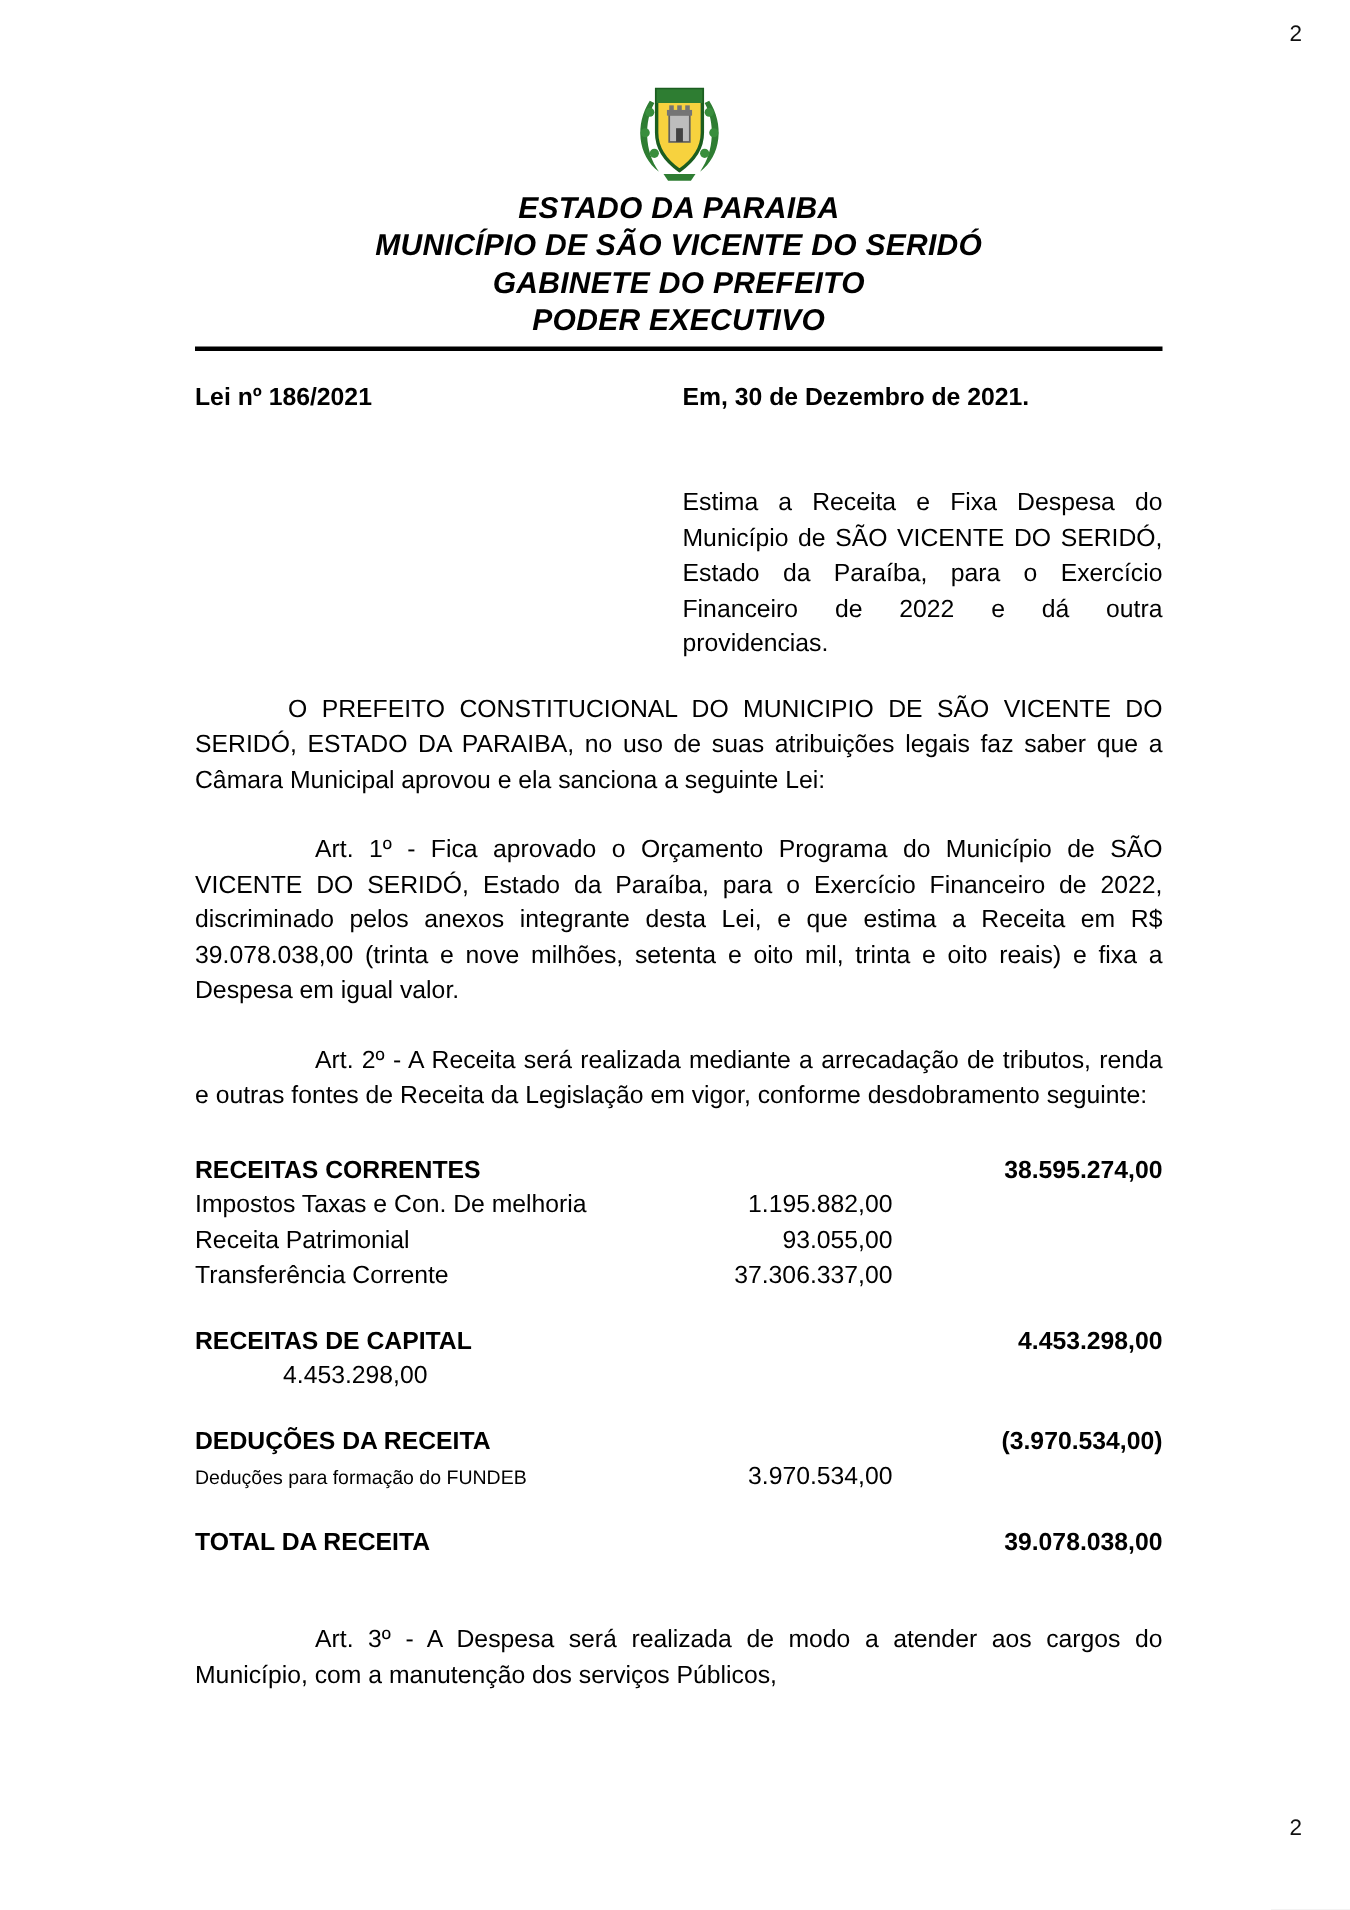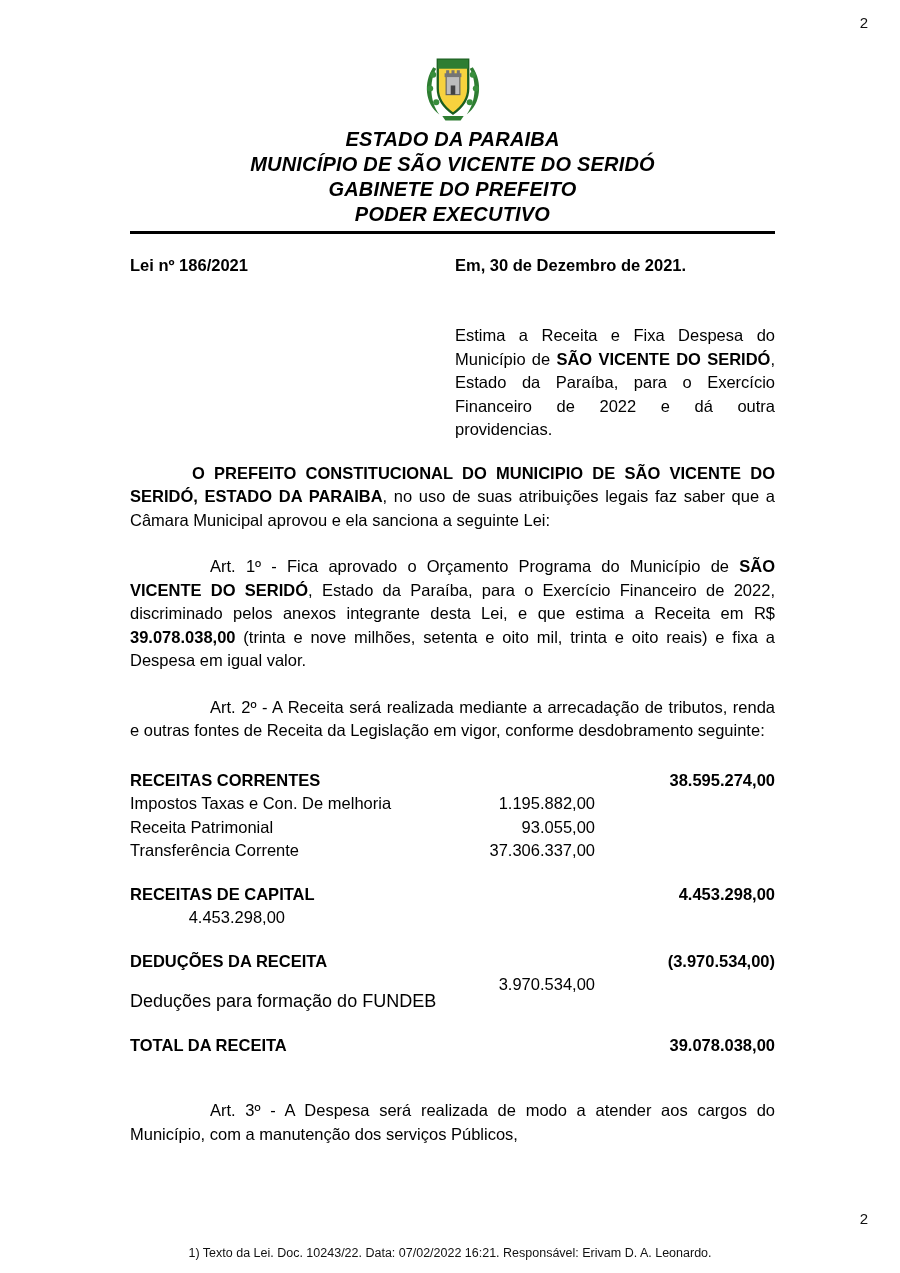--- a/index.html
+++ b/index.html
@@ -23,30 +23,30 @@
 
   .law-row { position:relative; margin-top:22px; font-weight:bold; font-size:16.5px; height:24px; }
   .law-row .date { position:absolute; left:325px; top:0; }
 
   .ementa { margin-top:44px; margin-left:325px; width:320px;
             text-align:justify; font-size:16.5px; line-height:23.5px; }
 
   p.body-par { text-align:justify; font-size:16.5px; line-height:23.5px; }
   p.preamble { margin-top:20px; text-indent:62px; }
   p.art { margin-top:23px; text-indent:80px; }
-  b { font-weight:bold; }
+  b { font-weight:normal; }
 
   .rev-table { margin-top:26px; font-size:16.5px; line-height:23.5px; }
   .rev-row { display:flex; }
   .rev-row .lbl { flex:1; text-align:left; }
   .rev-row .c2  { width:155px; text-align:right; }
   .rev-row .c3  { width:180px; text-align:right; }
   .rev-row.head { font-weight:bold;justify-content:center; }
   .rev-row.gap  { margin-top:20px;gap:32px; }
-  .rev-row.small .lbl { font-size:18px;margin-top:17px; }
+  .rev-row.small .lbl { font-size:13px; }
 
   .sheet-indicator { margin-top:26px; text-align:right; font-size:15px; padding-right:8px; }
 
   .footer { position:absolute; bottom:12px; left:0; width:100%;
             text-align:center; font-size:12.5px; line-height:15px; color:#111; }
 </style>
 </head>
 <body>
 
 <div class="page">
@@ -150,18 +150,17 @@
       </div>
 
     </div>
 
     <p class="body-par art" style="margin-top:42px;">Art. 3º - A Despesa será realizada de modo a atender aos cargos do Município, com a manutenção dos serviços Públicos,</p>
 
 
   </div>
 
   <div class="footer">
-    <div>1) Texto da Lei. Doc. 10243/22. Data: 07/02/2022 16:21. Responsável: Erivam D. A. Leonardo.</div>
   </div>
 
   <div class="corner-num bottom">2</div>
 
 </div>
 
 </body></html>

